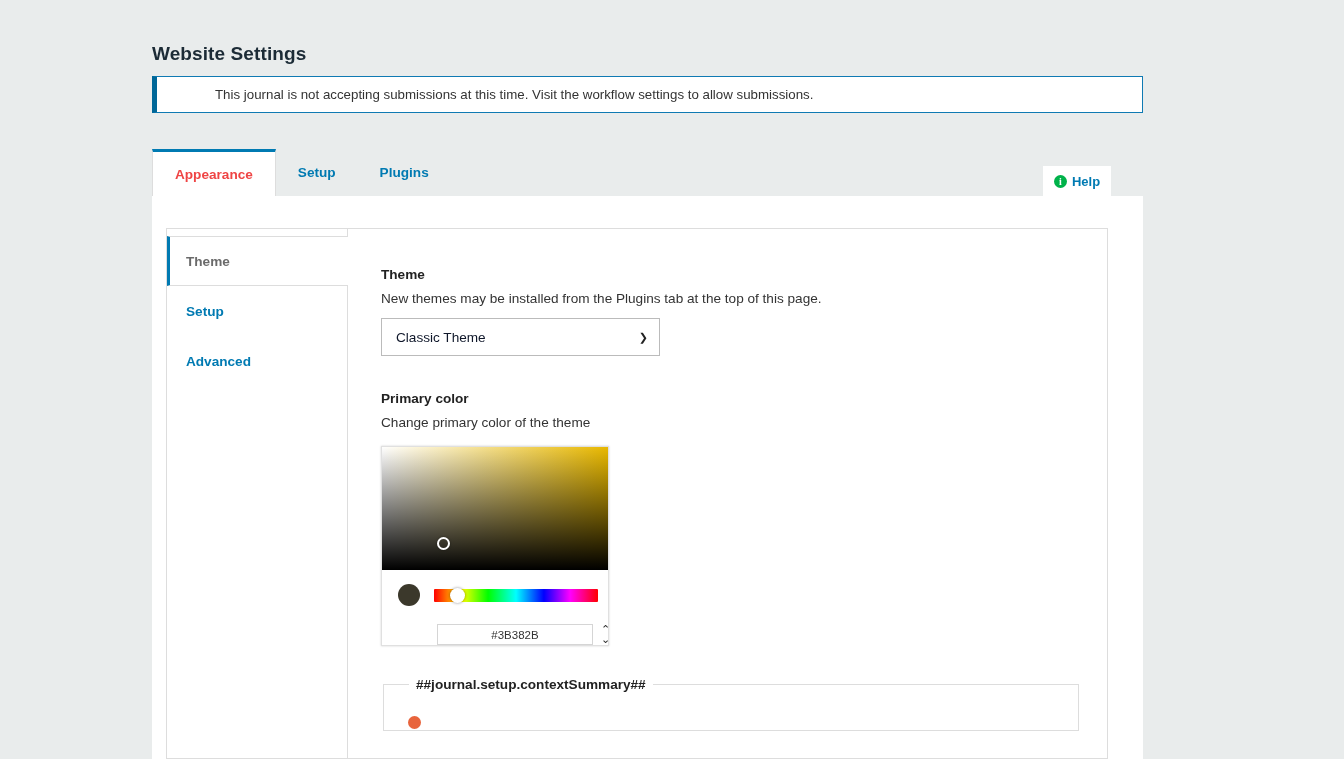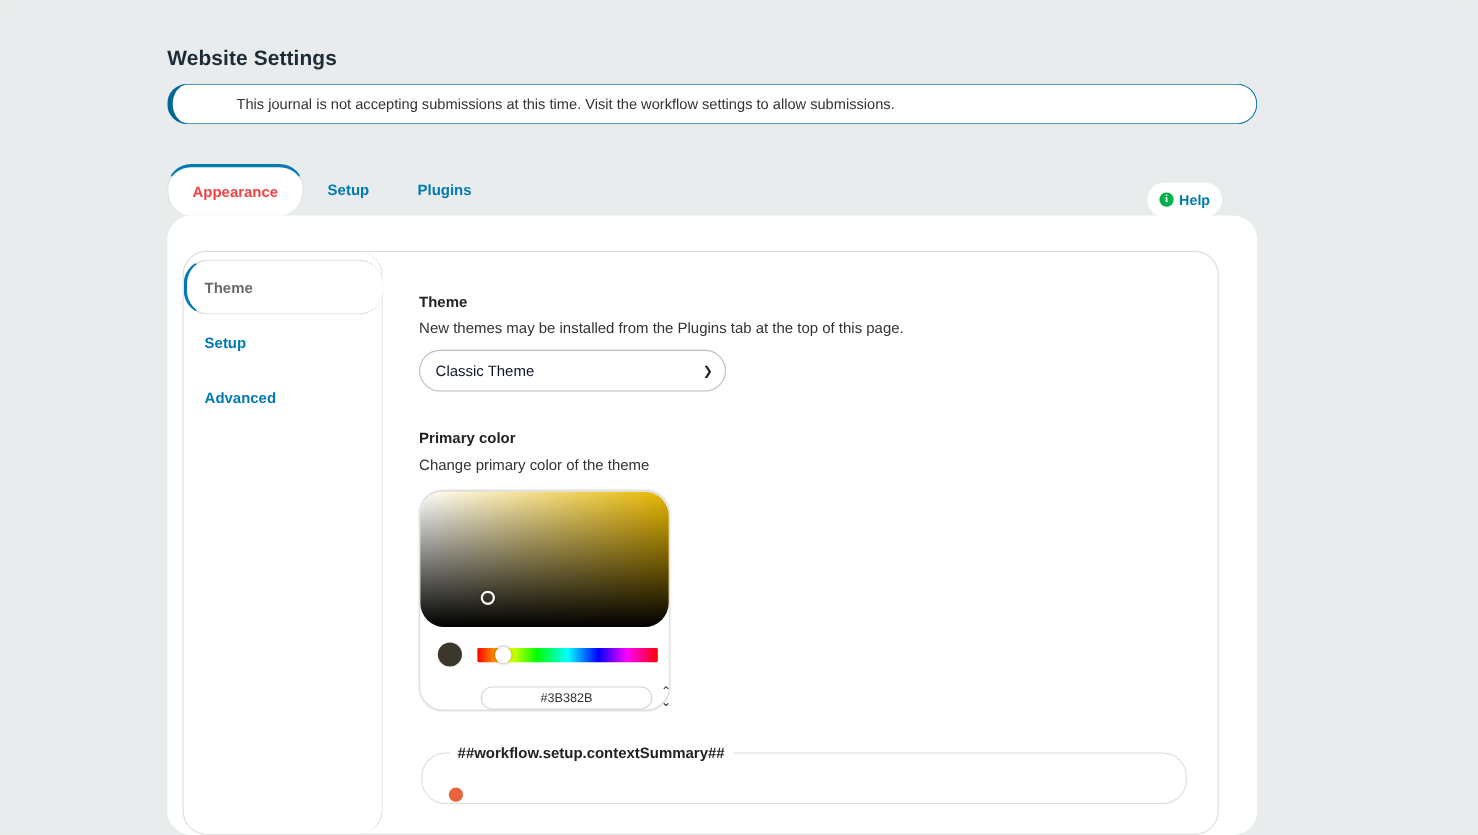--- a/index.html
+++ b/index.html
@@ -1,15 +1,15 @@
 <!DOCTYPE html>
 <html><head>
 <meta charset="utf-8">
 <style>
-  * { box-sizing: border-box; border-radius: 22px; }
+  * { box-sizing: border-box; }
   html, body {
     margin: 0; padding: 0;
     width: 1344px; height: 759px;
     background: #e9ecec;
     font-family: "Liberation Sans", sans-serif;
     overflow: hidden;
   }
 
   #page { position: relative; width: 1344px; height: 759px; }
 
@@ -406,21 +406,21 @@
             <input class="hex-input" type="text" value="#3B382B" style="">
             <div class="stepper">
               <span>⌃</span>
               <span>⌄</span>
             </div>
           </div>
         </div>
       </div>
 
       <fieldset class="context-fieldset">
-        <legend class="context-legend">##workflow.setup.contextSummary##</legend>
+        <legend class="context-legend">##journal.setup.contextSummary##</legend>
         <div class="context-row">
           <span class="warn-icon"></span>
           <span class="context-text"></span>
         </div>
       </fieldset>
 
     </div>
   </div>
 </div>
 

